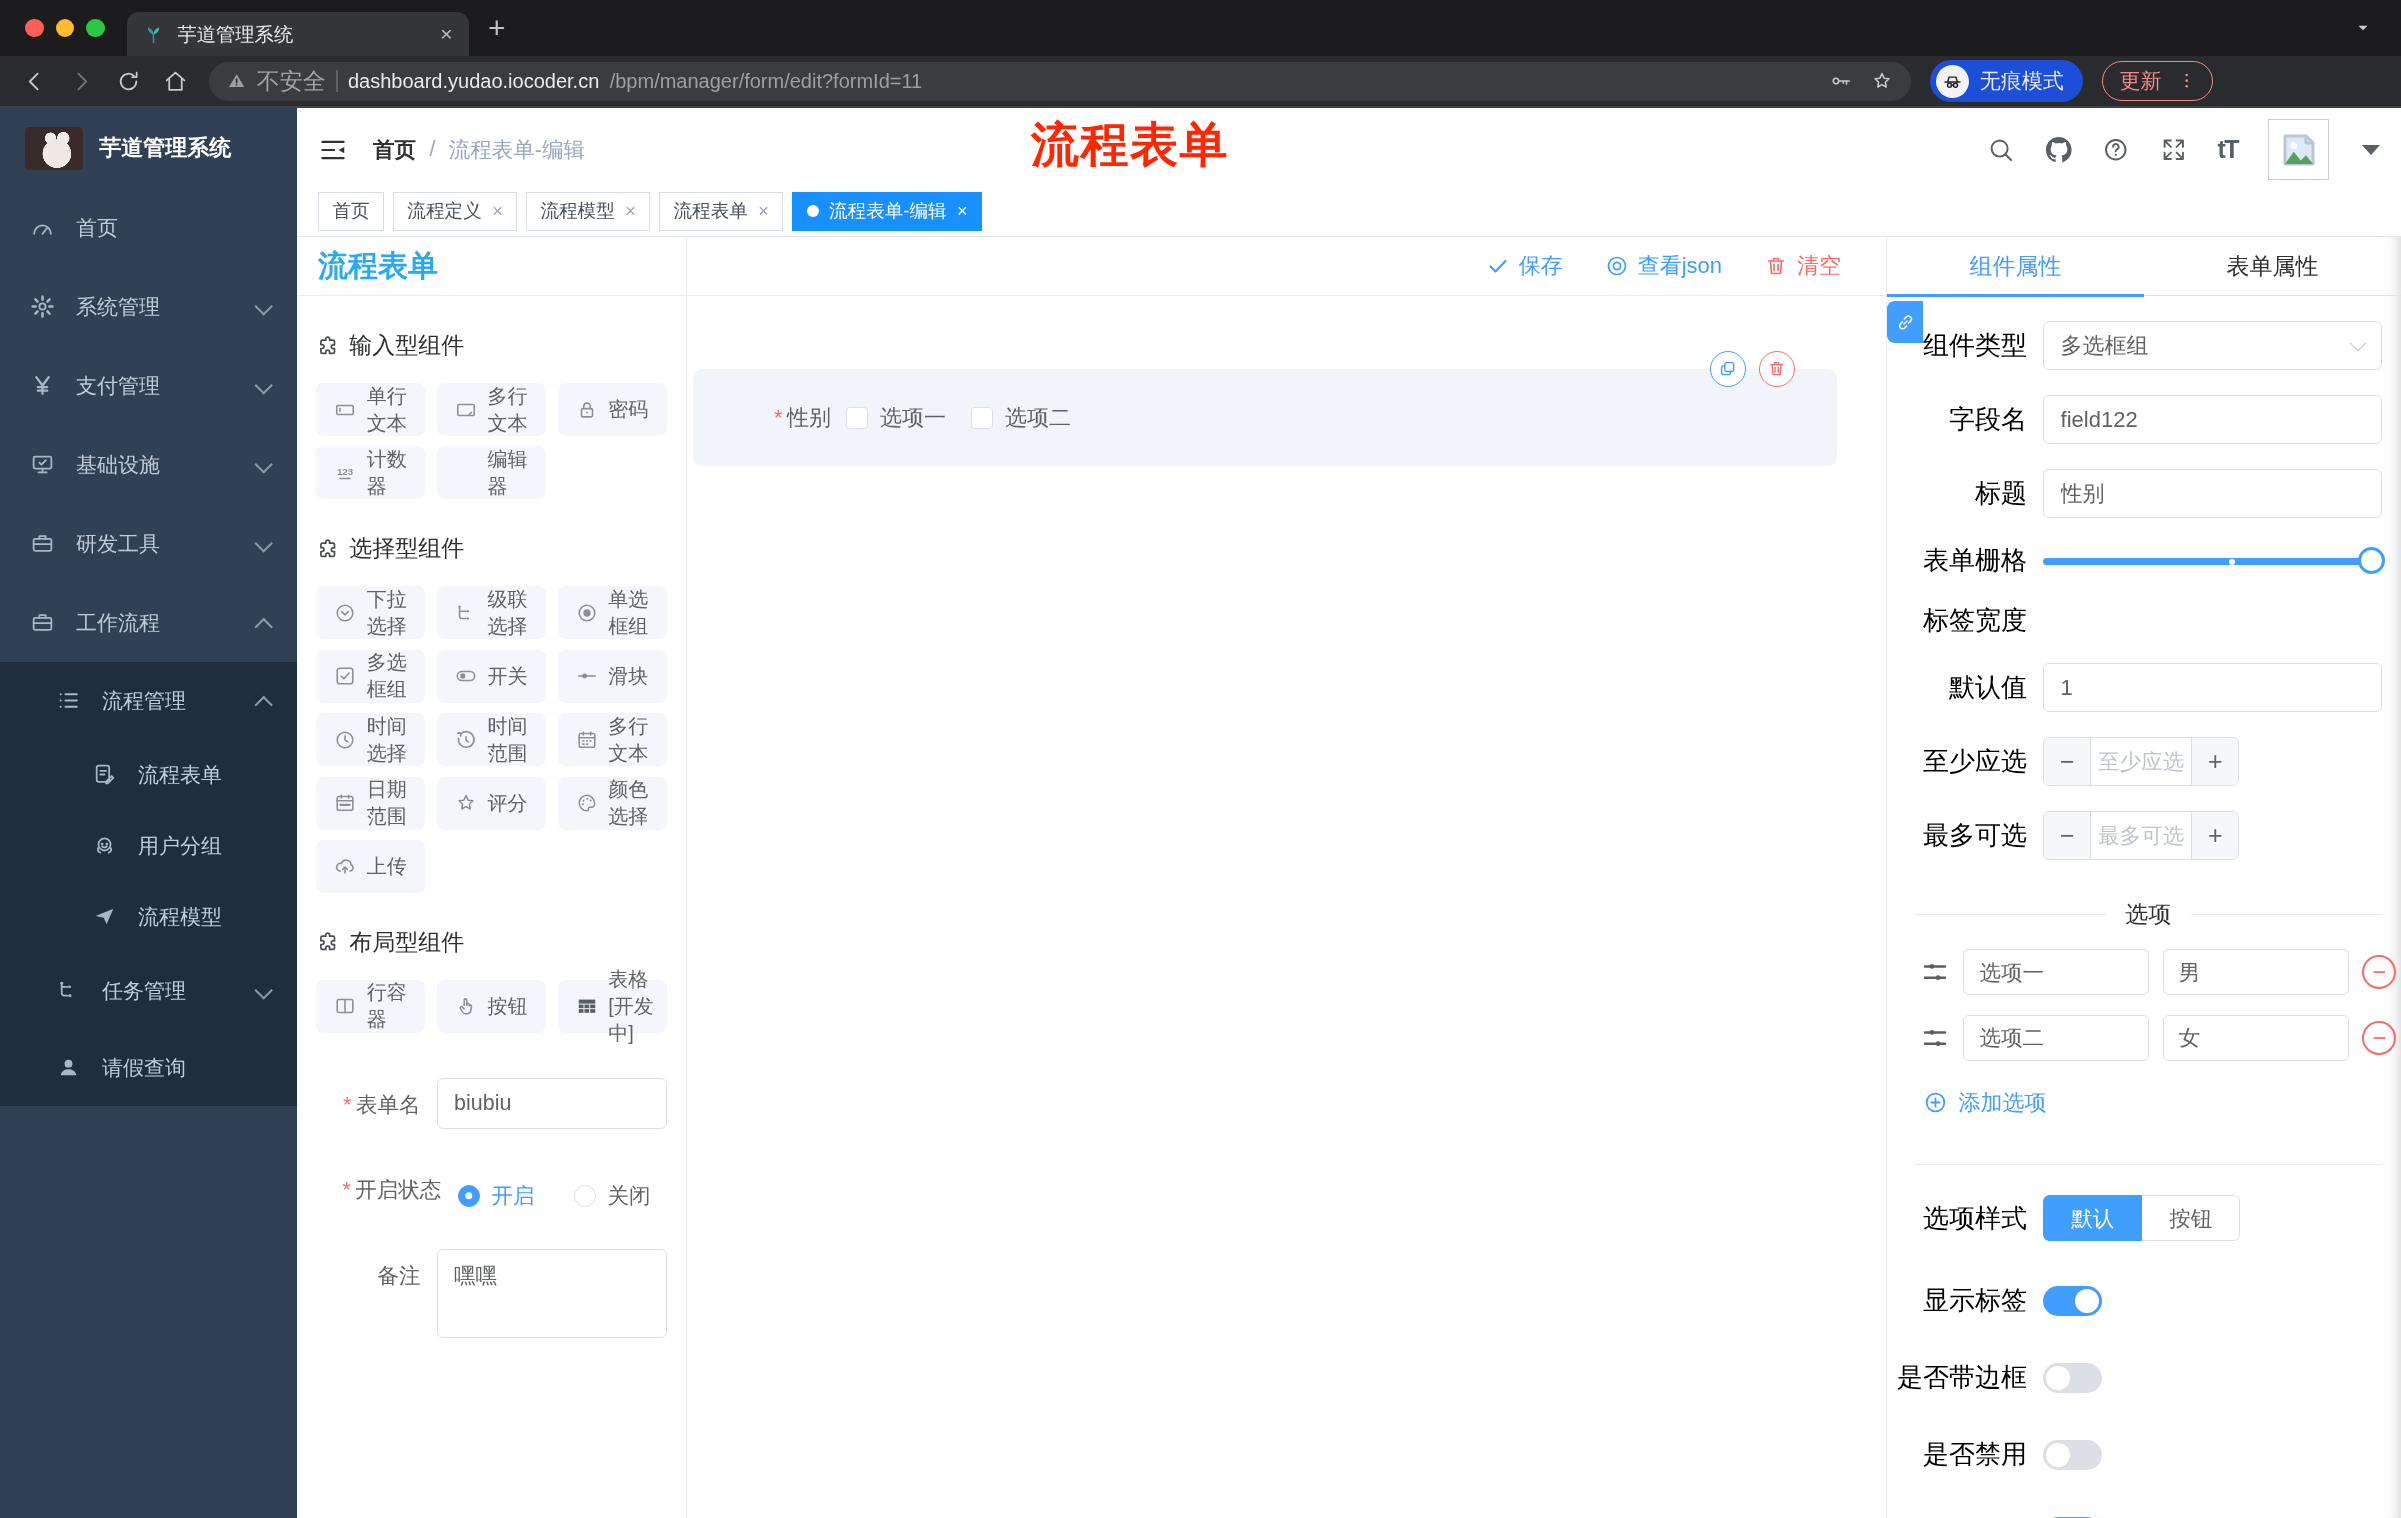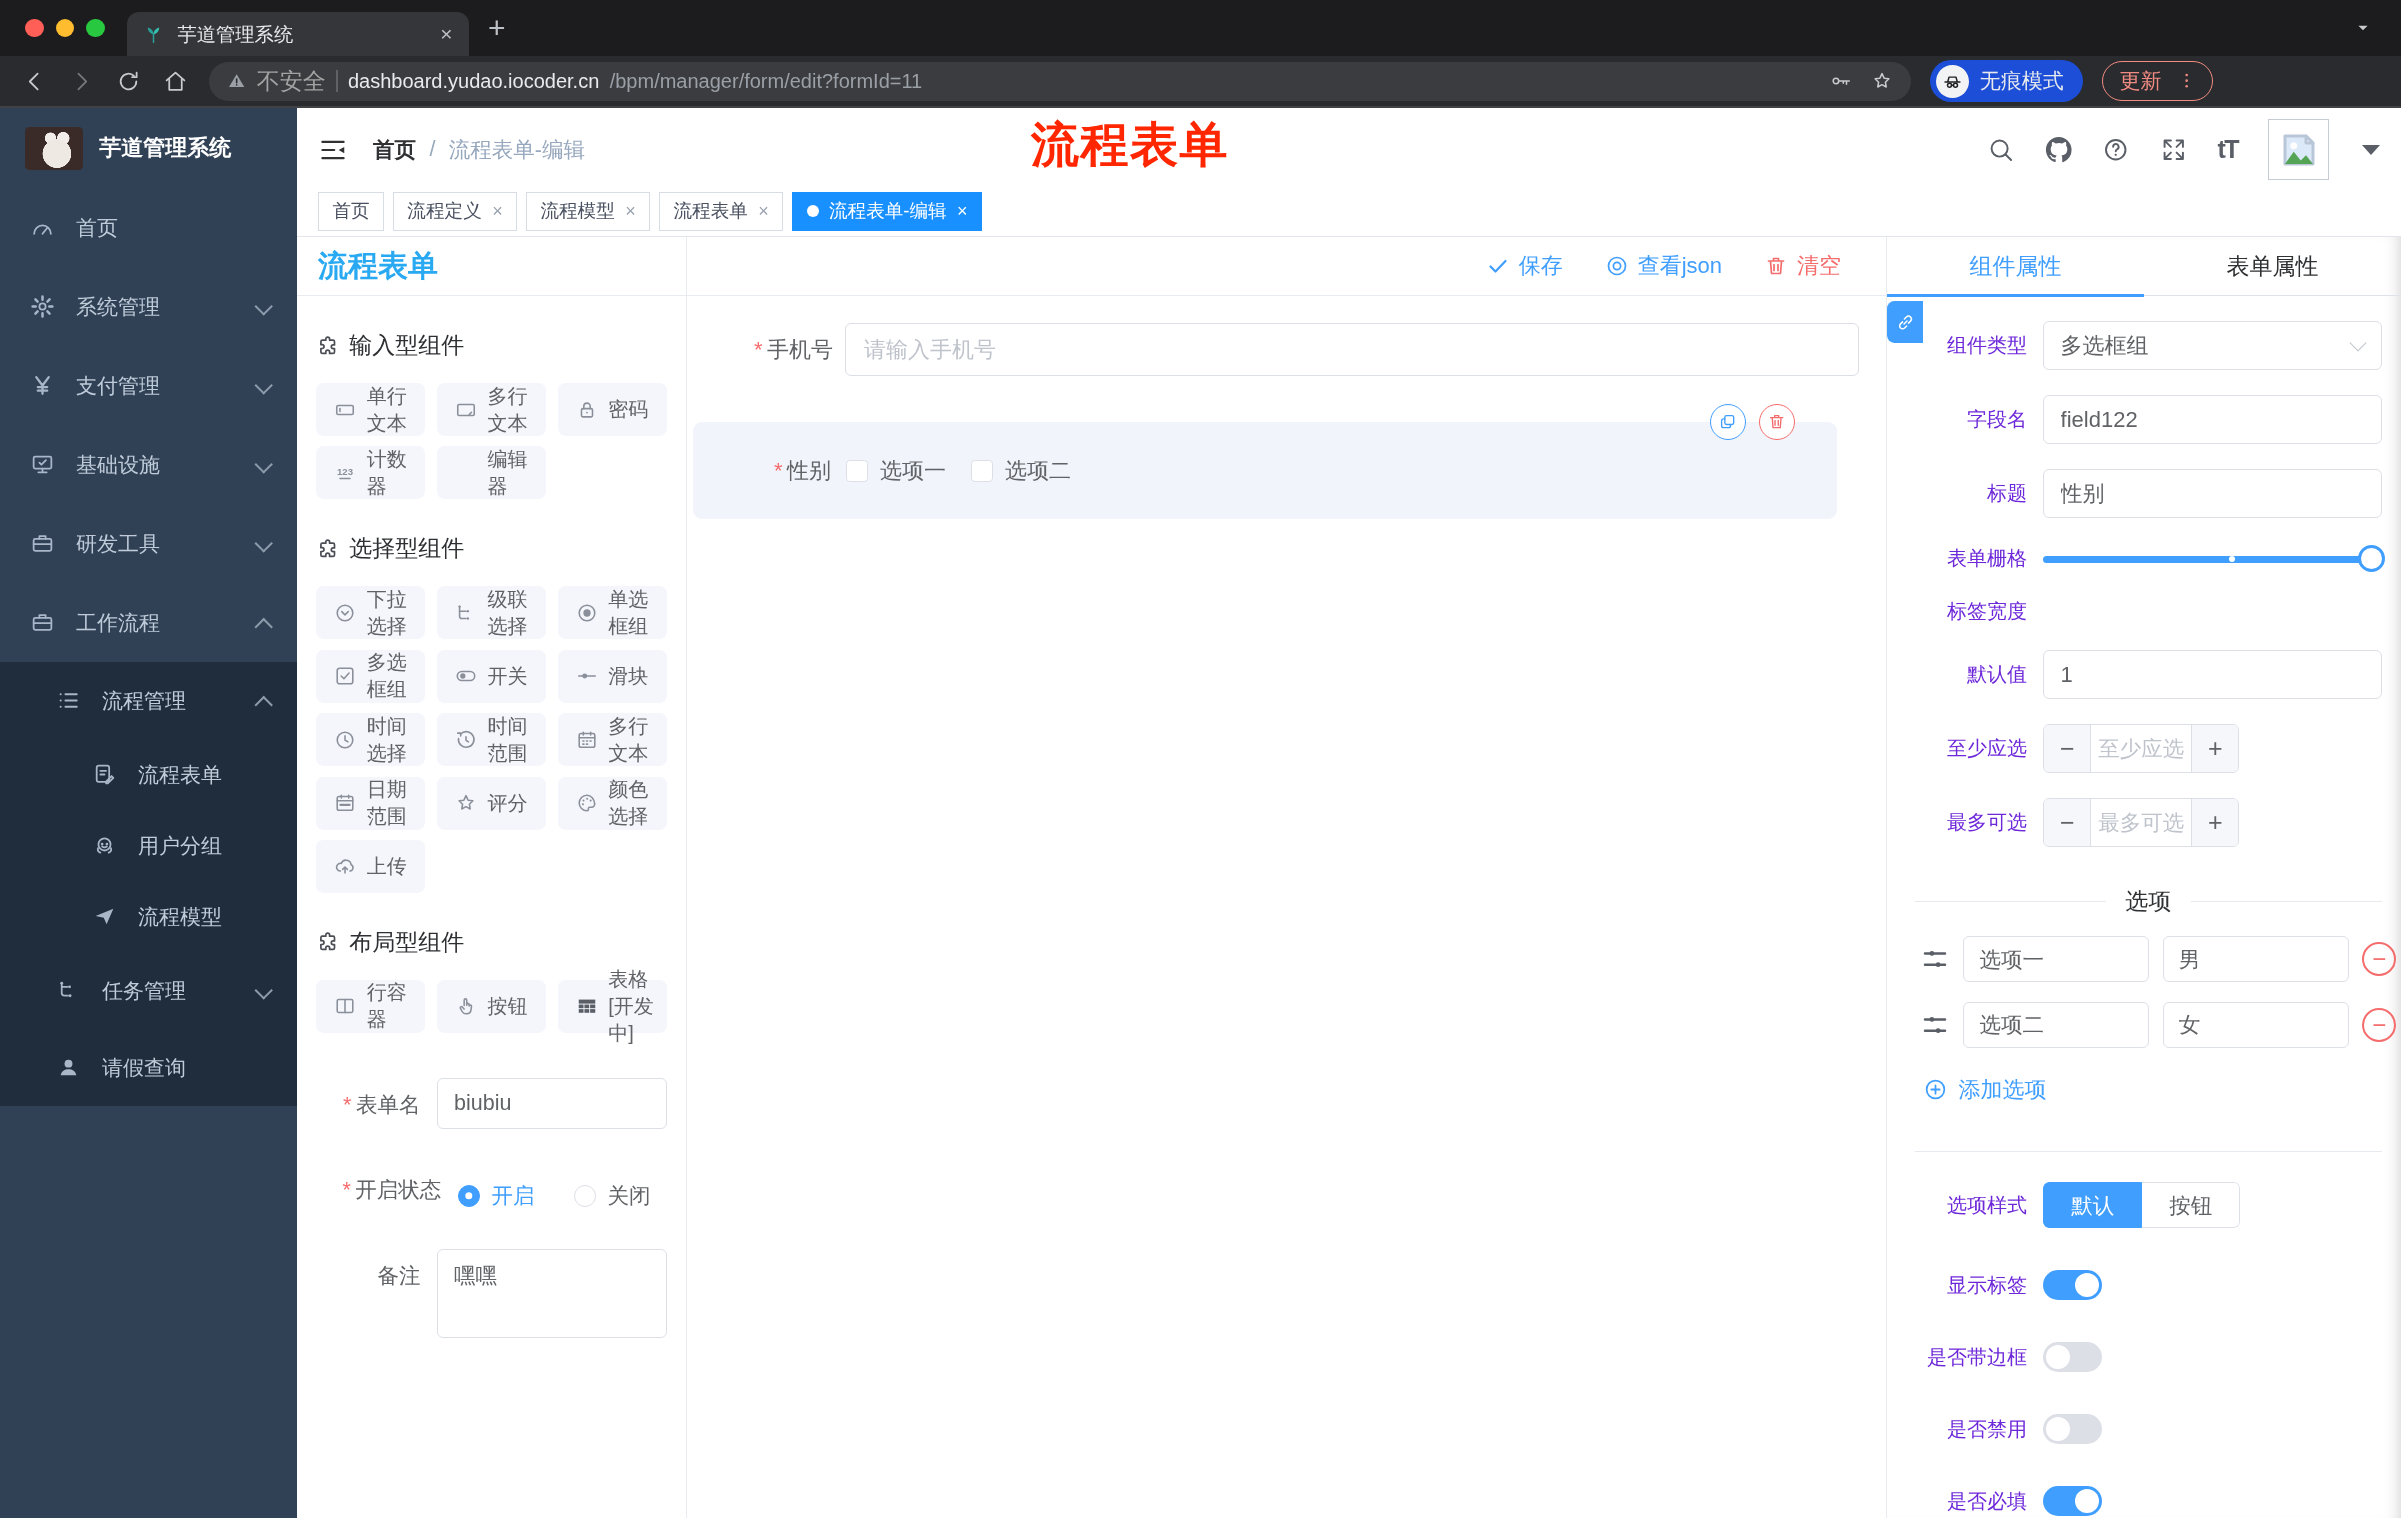--- a/index.html
+++ b/index.html
@@ -117,21 +117,21 @@
   .cbox{width:22px;height:22px;border:1.5px solid #dcdfe6;border-radius:3.7px;background:#fff}
 
   .props{width:514px;flex:none;position:relative;background:#fff;box-shadow:inset -13.4px 0 18px -15px rgba(0,0,0,.25);overflow:hidden}
   .ptabs{height:59px;border-bottom:1.5px solid #dfe3e8;display:flex}
   .ptab{flex:1;display:flex;align-items:center;justify-content:center;font-size:23px;color:#303133;cursor:pointer;position:relative}
   .ptab.active{color:#409eff}
   .ptab.active::after{content:"";position:absolute;left:0;right:0;bottom:-1.5px;height:3px;background:#409eff}
   .linktab{position:absolute;left:0;top:64px;width:36px;height:42px;background:#409eff;border-radius:7.4px 0 0 7.4px;color:#fff;display:flex;align-items:center;justify-content:center;cursor:pointer;z-index:5}
   .linktab .ic{width:21px;height:21px}
   .prow{display:flex;align-items:center;margin:25px 19.3px 0 0}
-  .plbl{width:140px;flex:none;text-align:right;font-size:20px;color:#6d28d9;margin-right:16.3px}
+  .plbl{width:140px;flex:none;text-align:right;font-size:26px;color:#000000;margin-right:16.3px}
   .pctl{flex:1;display:flex;align-items:center}
   .pinput{width:100%;height:49px;border:1.5px solid #dcdfe6;border-radius:6px;font-size:22px;color:#606266;padding:0 16.3px;outline:none;font-family:inherit;background:#fff}
   .pinput::placeholder,.tinput::placeholder,.tarea::placeholder{color:#bfc4cc}
   .pselect{width:100%;height:49px;border:1.5px solid #dcdfe6;border-radius:6px;display:flex;align-items:center;font-size:22px;color:#606266;padding:0 16.3px;background:#fff;cursor:pointer}
   .sel-caret{margin-left:auto;width:12px;height:12px;border-right:1.5px solid #c0c4cc;border-bottom:1.5px solid #c0c4cc;transform:rotate(45deg);margin-top:-6px}
   .slider{position:relative;width:100%;height:30px}
   .slider .track{position:absolute;left:0;right:0;top:12.6px;height:7.4px;border-radius:3.7px;background:#409eff}
   .slider .stop{position:absolute;left:55%;top:13.4px;width:6px;height:6px;border-radius:50%;background:#fff}
   .slider .handle{position:absolute;right:-3px;top:1.5px;width:27px;height:27px;border-radius:50%;background:#fff;border:3.7px solid #409eff;cursor:grab}
   .stepper{display:flex;height:49px;border:1.5px solid #dcdfe6;border-radius:6px;overflow:hidden;width:196px}
@@ -646,24 +646,20 @@
             </div>
           <div class="tbtn danger">
               <span class="ic"><svg viewBox="0 0 24 24">
                   <path d="M4.5 7h15M9.5 7V4.5h5V7M6.5 7l1 12.5h9l1-12.5"></path>
                   <path d="M10 10.5v6M14 10.5v6"></path>
                 </svg></span>
               <span>清空</span>
             </div>
         </div>
         <div class="cv-body">
-          <div class="frow">
-            <div class="flabel req">手机号</div>
-            <div class="finput">请输入手机号</div>
-          </div>
           <div class="selblock">
             <div class="actbtn act-copy">
                 <span class="ic"><svg viewBox="0 0 24 24">
                     <rect x="8.5" y="4.5" width="11" height="11" rx="2"></rect>
                     <path d="M15.5 15.5v1.6a2.4 2.4 0 0 1-2.4 2.4H6.9a2.4 2.4 0 0 1-2.4-2.4v-6.2a2.4 2.4 0 0 1 2.4-2.4h1.6"></path>
                   </svg></span>
               </div>
             <div class="actbtn act-del">
                 <span class="ic"><svg viewBox="0 0 24 24">
                     <path d="M4.5 7h15M9.5 7V4.5h5V7M6.5 7l1 12.5h9l1-12.5"></path>

